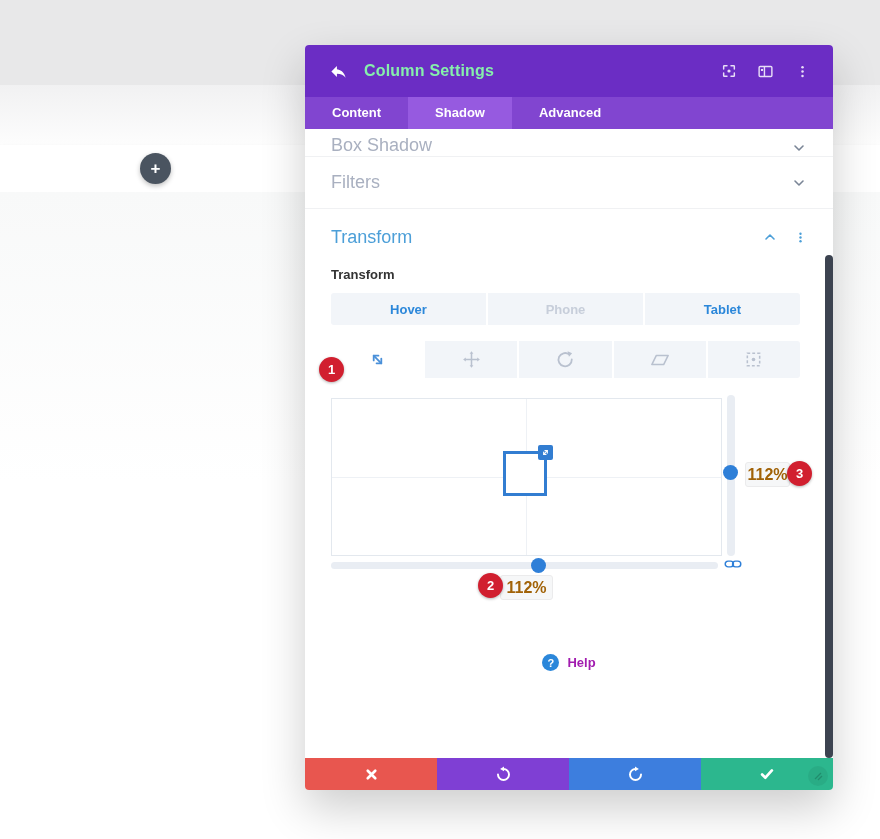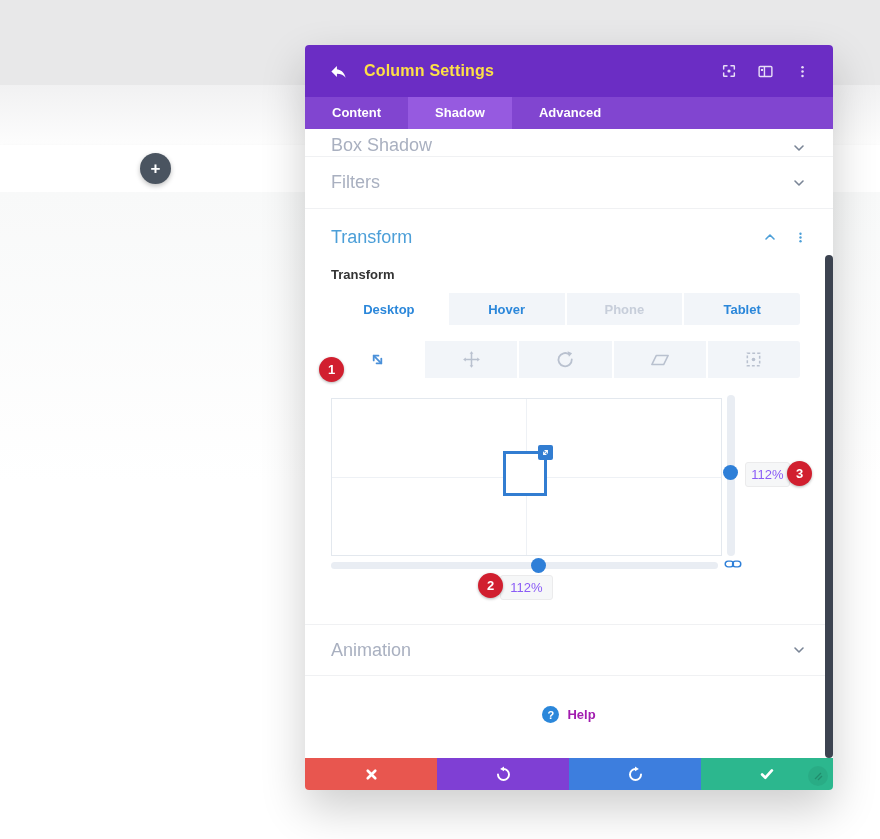--- a/index.html
+++ b/index.html
@@ -15,21 +15,21 @@
   .add-btn { position:absolute; left:140px; top:153px; width:31px; height:31px; border-radius:50%;
              background:#4a5460; color:#fff; font-size:17px; font-weight:bold; display:flex; align-items:center;
              justify-content:center; box-shadow:0 2px 5px rgba(0,0,0,.25); cursor:pointer; }
 
   
   .modal { position:absolute; left:305px; top:45px; width:528px; height:745px; background:#fff;
            border-radius:4px; box-shadow:0 18px 45px rgba(0,0,0,.2); display:flex; flex-direction:column; overflow:hidden; }
 
   .m-header { height:52px; flex:none; background:#6b2dc4; display:flex; align-items:center; padding:0 22px 0 24px; }
   .back-btn { width:20px; height:20px; margin-right:15px; display:flex; align-items:center; cursor:pointer; }
-  .m-title { color:#fde047; font-size:16px; font-weight:bold; letter-spacing:.2px; }
+  .m-title { color:#86efac; font-size:16px; font-weight:bold; letter-spacing:.2px; }
   .h-spacer { flex:1; }
   .h-icons { display:flex; align-items:center; gap:20px; }
   .h-icon { width:17px; height:17px; display:flex; align-items:center; justify-content:center; cursor:pointer; opacity:.95; }
 
   .m-tabs { height:32px; flex:none; background:#8145d0; display:flex; }
   .m-tab { padding:0 27px; line-height:32px; color:#fff; font-size:13px; font-weight:bold; cursor:pointer; }
   .m-tab.active { background:#965ae0; }
 
   .m-body { flex:1; overflow:hidden; position:relative; background:#fff; }
 
@@ -73,21 +73,21 @@
   .sq-badge { position:absolute; right:-9px; top:-9px; width:15px; height:15px; background:#327dd1; border-radius:2px;
               display:flex; align-items:center; justify-content:center; }
 
   .v-track { position:absolute; left:396px; top:-3px; width:8px; height:161px; background:#e9edf3; border-radius:4px; cursor:pointer; }
   .v-handle { position:absolute; left:392px; top:67px; width:15px; height:15px; border-radius:50%; background:#2e7fd8; cursor:grab; }
   .h-track { position:absolute; left:0; top:164px; width:387px; height:7px; background:#e9edf3; border-radius:4px; cursor:pointer; }
   .h-handle { position:absolute; left:200px; top:160px; width:15px; height:15px; border-radius:50%; background:#2e7fd8; cursor:grab; }
   .link-btn { position:absolute; left:392px; top:158px; width:20px; height:16px; display:flex; align-items:center; justify-content:center; cursor:pointer; }
 
   .val-label { position:absolute; background:#f6f7f8; border:1px solid #ebebec; border-radius:3px;
-               font-size:13px; color:#8b5cf6; display:flex; align-items:center; justify-content:center; }
+               font-size:16px; color:#a16207; display:flex; align-items:center; justify-content:center;font-weight:bold; }
   .v-label { left:414px; top:64px; width:45px; height:25px; }
   .h-label { left:169px; top:177px; width:53px; height:25px; }
 
   .sec.animation { border-top:1px solid #f0f1f3; border-bottom:1px solid #f0f1f3; }
 
   .help-row { height:77px; display:flex; align-items:center; justify-content:center; gap:8px; cursor:pointer; }
   .help-q { width:17px; height:17px; border-radius:50%; background:#2b87da; color:#fff; font-size:11px;
             font-weight:bold; display:flex; align-items:center; justify-content:center; }
   .help-text { font-size:13px; font-weight:bold; color:#a21caf; }
 
@@ -185,21 +185,20 @@
               <circle cx="12" cy="12" r="2.2"></circle>
               <circle cx="12" cy="19" r="2.2"></circle>
           </svg>
         </div>
       </div>
 
       <div class="t-content">
         <div class="t-label">Transform</div>
 
         <div class="device-tabs">
-          <div class="d-tab active">Desktop</div>
           <div class="d-tab">Hover</div>
           <div class="d-tab disabled">Phone</div>
           <div class="d-tab">Tablet</div>
         </div>
 
         <div class="tool-tabs">
           <div class="badge badge-1">1</div>
           <div class="tool active">
             <svg width="19" height="19" viewBox="0 0 20 20" fill="none" stroke="#4a90d9" stroke-width="1.9" stroke-linecap="round" stroke-linejoin="round">
               <line x1="6" y1="6" x2="14" y2="14"></line>
@@ -262,26 +261,20 @@
             <svg width="18" height="12" viewBox="0 0 22 13" fill="none" stroke="#2e7fd8" stroke-width="1.8">
               <rect x="1.5" y="3" width="10" height="7" rx="3.5"></rect>
               <rect x="10.5" y="3" width="10" height="7" rx="3.5"></rect>
             </svg>
           </div>
           <div class="val-label h-label">112%</div>
           <div class="badge badge-2">2</div>
         </div>
       </div>
 
-      <div class="sec animation">
-        <div class="sec-title">Animation</div>
-        <svg width="16" height="16" viewBox="0 0 24 24" fill="none" stroke="#7a8596" stroke-width="2.4" stroke-linecap="round" stroke-linejoin="round">
-            <polyline points="6 9 12 15 18 9"></polyline>
-          </svg>
-      </div>
 
       <div class="help-row">
         <div class="help-q">?</div>
         <div class="help-text">Help</div>
       </div>
 
     </div>
 
     <div class="m-actions">
       <div class="act act-discard">

